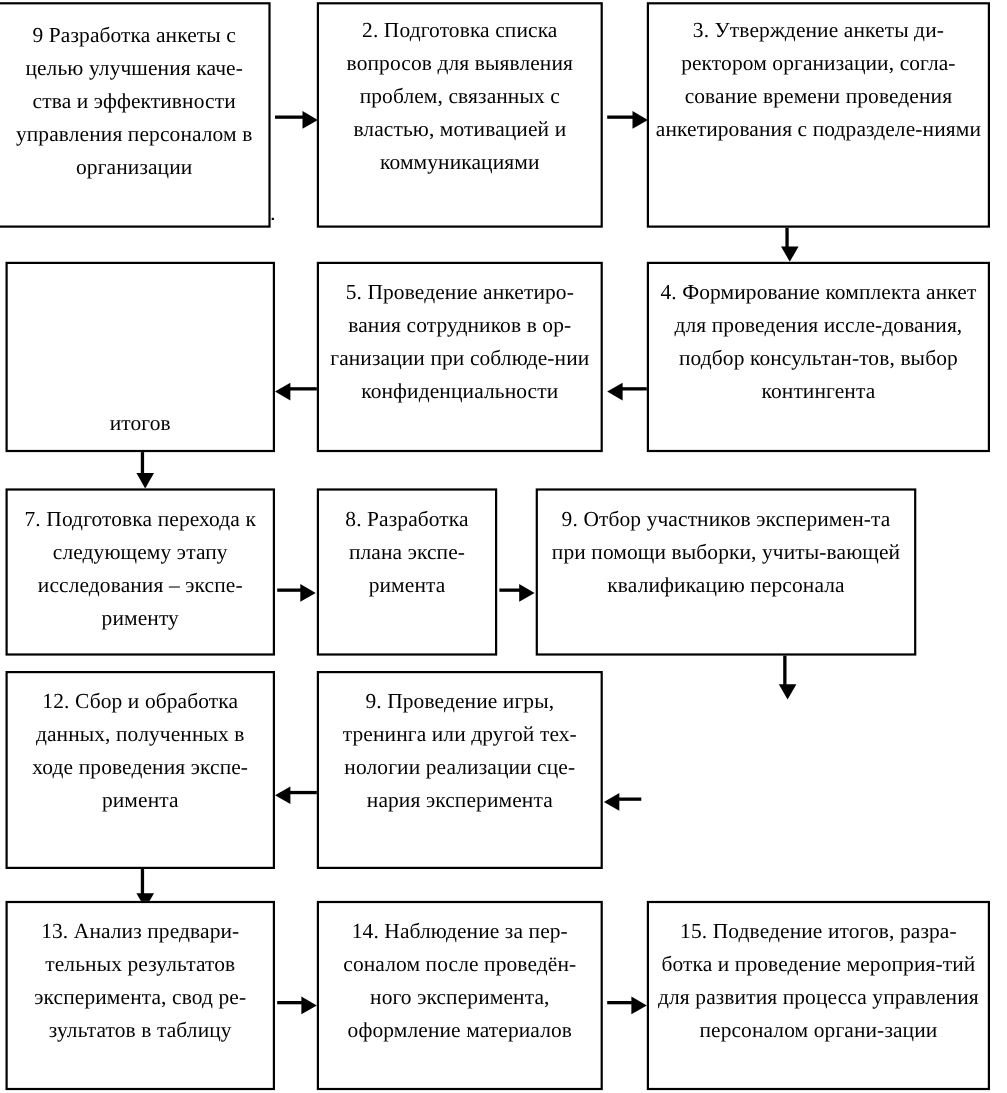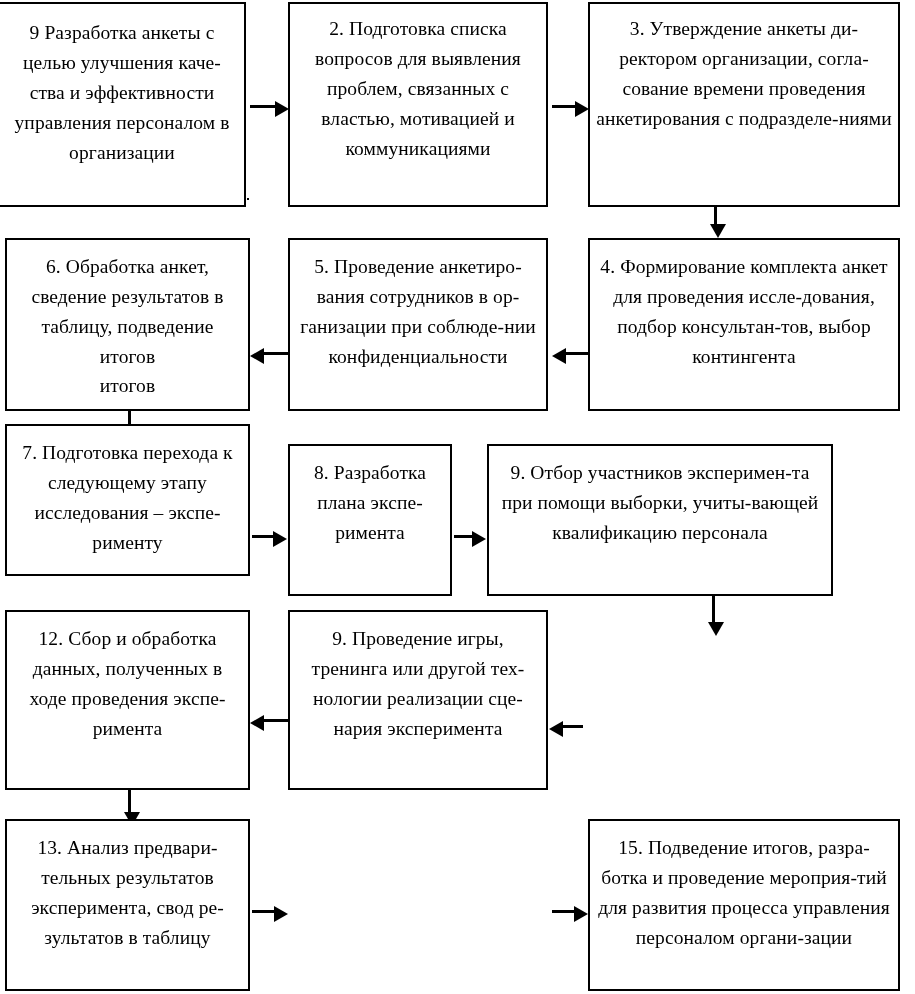--- a/index.html
+++ b/index.html
@@ -104,21 +104,20 @@
   <div class="arrow-h right" style="left:552px; top:105px; width:24px;">
     <span class="head"></span>
   </div>
   <div class="arrow-v down" style="left:714px; top:207px; height:18px;">
     <span class="head"></span>
   </div>
 
   <div class="dot" style="left:247px; top:198px;"></div>
 
   <div class="box" style="left:5px; top:238px; width:245px; height:173px;">
-    <div class="box-text" style="top:12px;">6. Обработка анкет, сведение результатов в таблицу, подведение итогов</div>
     <div class="box-text" style="top:131px;">итогов</div>
   </div>
 
   <div class="box" style="left:288px; top:238px; width:260px; height:173px;">
     <div class="box-text" style="top:12px;">5. Проведение анкетиро-вания сотрудников в ор-ганизации при соблюде-нии конфиденциальности</div>
   </div>
 
   <div class="box" style="left:588px; top:238px; width:312px; height:173px;">
     <div class="box-text" style="top:12px;">4. Формирование комплекта анкет для проведения иссле-дования, подбор консультан-тов, выбор контингента</div>
   </div>
@@ -126,21 +125,21 @@
   <div class="arrow-h left" style="left:565px; top:352px; width:23px;">
     <span class="head"></span>
   </div>
   <div class="arrow-h left" style="left:263px; top:352px; width:25px;">
     <span class="head"></span>
   </div>
   <div class="arrow-v down" style="left:128px; top:411px; height:20px;">
     <span class="head"></span>
   </div>
 
-  <div class="box" style="left:5px; top:424px; width:245px; height:152px;">
+  <div class="box" style="left:5px; top:444px; width:245px; height:152px;">
     <div class="box-text" style="top:12px;">7. Подготовка перехода к следующему этапу исследования – экспе-рименту</div>
   </div>
 
   <div class="box" style="left:288px; top:444px; width:164px; height:152px;">
     <div class="box-text" style="top:12px;">8. Разработка плана экспе-римента</div>
   </div>
 
   <div class="box" style="left:487px; top:444px; width:346px; height:152px;">
     <div class="box-text" style="top:12px;">9. Отбор участников эксперимен-та при помощи выборки, учиты-вающей квалификацию персонала</div>
   </div>
@@ -171,20 +170,23 @@
     <span class="head"></span>
   </div>
   <div class="arrow-v down" style="left:128px; top:790px; height:23px;">
     <span class="head"></span>
   </div>
 
   <div class="box" style="left:5px; top:819px; width:245px; height:172px;">
     <div class="box-text" style="top:12px;">13. Анализ предвари-тельных результатов эксперимента, свод ре-зультатов в таблицу</div>
   </div>
 
+  <div class="box" style="left:288px; top:819px; width:260px; height:172px;">
+    <div class="box-text" style="top:12px;">14. Наблюдение за пер-соналом после проведён-ного эксперимента, оформление материалов</div>
+  </div>
 
   <div class="box" style="left:588px; top:819px; width:312px; height:172px;">
     <div class="box-text" style="top:12px;">15. Подведение итогов, разра-ботка и проведение мероприя-тий для развития процесса управления персоналом органи-зации</div>
   </div>
 
   <div class="arrow-h right" style="left:252px; top:910px; width:23px;">
     <span class="head"></span>
   </div>
   <div class="arrow-h right" style="left:552px; top:910px; width:23px;">
     <span class="head"></span>

